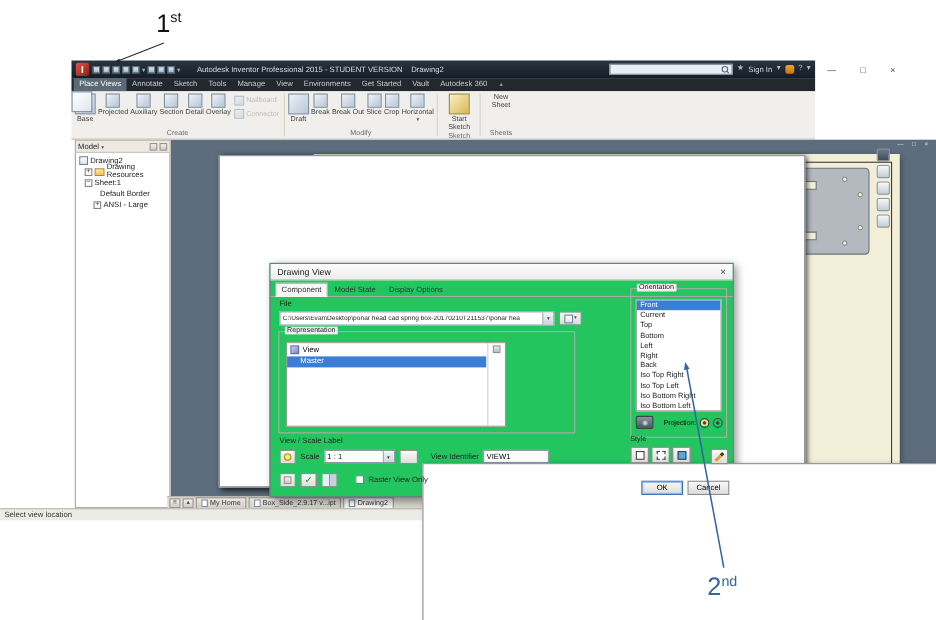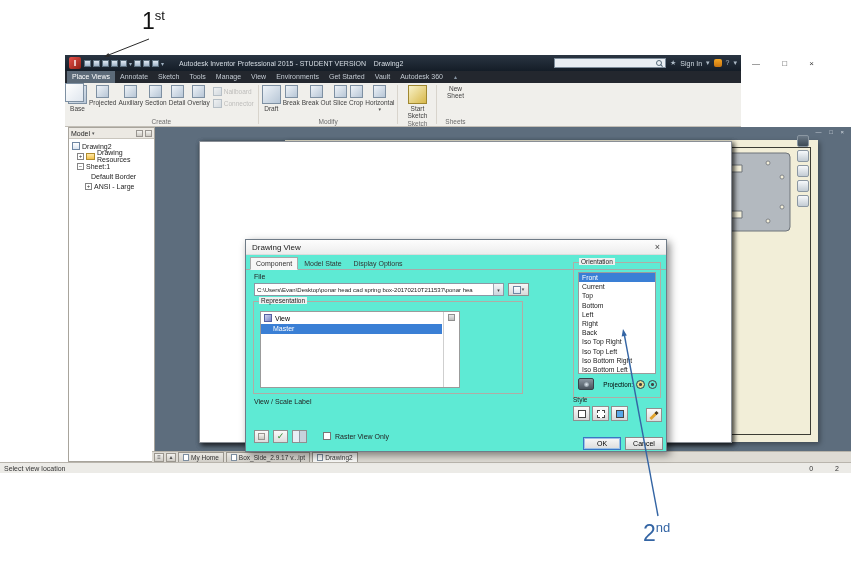--- a/index.html
+++ b/index.html
@@ -74,21 +74,21 @@
   .canvas { position:absolute; left:155px; top:127px; width:696px; height:324px; background:#5d6d7d; overflow:hidden; z-index:1; }
   .sheet { position:absolute; left:130px; top:13px; width:533px; height:302px; background:#f2eed8; box-shadow:2px 2px 5px rgba(0,0,0,.35); }
   .sheet-border { position:absolute; inset:7px; border:1.5px solid #3c3c34; }
   .part { position:absolute; left:55px; top:10px; }
   .navbar { position:absolute; right:40px; top:8px; width:16px; display:flex; flex-direction:column; gap:3px; align-items:center; }
   .nav-icon { width:12px; height:12px; background:linear-gradient(#f7f9fb,#c3ccd4); border:1px solid #8b97a2; border-radius:2px; }
   .nav-icon.first { background:linear-gradient(#6b7987,#3e4a55); }
   .doc-ctl { position:absolute; right:4px; top:2px; color:#d6dde4; font-size:6px; letter-spacing:3px; }
 
   
-  .dialog { position:absolute; left:245px; top:239px; width:422px; height:213px; background:#5eead4; border:1px solid #6f7b87; box-shadow:3px 3px 8px rgba(0,0,0,.45); z-index:5; font-size:7px; }
+  .dialog { position:absolute; left:245px; top:239px; width:422px; height:213px; background:#22c55e; border:1px solid #6f7b87; box-shadow:3px 3px 8px rgba(0,0,0,.45); z-index:5; font-size:7px; }
   .dlg-title { position:absolute; left:0; top:0; right:0; height:15px; background:linear-gradient(#fdfdfd,#ededed); display:flex; align-items:center; padding:0 6px; font-size:8px; color:#222; border-bottom:1px solid #dcdcdc; }
   .dlg-close { margin-left:auto; font-size:9px; color:#444; }
   .dlg-tabs { position:absolute; left:0; top:15px; right:0; height:15px; display:flex; align-items:flex-end; padding-left:4px; border-bottom:1px solid #a9a9a9; }
   .dtab { font-size:7px; color:#333; padding:2px 5px; margin-bottom:-1px; border:1px solid transparent; }
   .dtab.active { background:#f7f7f7; border-color:#a9a9a9; border-bottom-color:#f7f7f7; }
   .dlbl { position:absolute; font-size:7px; color:#222; }
   .combo { position:absolute; background:#fff; border:1px solid #8b98a5; display:flex; align-items:center; overflow:hidden; }
   .combo .ctext { font-size:6px; white-space:nowrap; overflow:hidden; flex:1; padding-left:2px; color:#222; }
   .combo .ccaret { width:10px; height:100%; background:linear-gradient(#f4f6f8,#cdd6de); border-left:1px solid #9aa7b2; font-size:5px; color:#444; display:flex; align-items:center; justify-content:center; flex:0 0 auto; }
   .smallbtn { position:absolute; background:linear-gradient(#f8f8f8,#d9d9d9); border:1px solid #8f8f8f; display:flex; align-items:center; justify-content:center; gap:1px; }
@@ -428,20 +428,35 @@
       </div>
       <div class="orient-bottom">
         <span class="camera"></span>
         <span style="margin-left:auto; font-size:6.3px;">Projection:</span>
         <span class="proj alt"></span>
         <span class="proj"></span>
       </div>
     </div>
 
     <span class="dlbl" style="left:8px; top:158px;">View / Scale Label</span>
+    <div class="vsl-row">
+      <span class="lampbtn">
+          <span class="lamp"></span>
+        </span>
+      <span class="dlbl" style="position:static;">Scale</span>
+      <div class="combo" style="position:static; width:64px; height:12px;">
+        <span class="ctext" style="font-size:7px;">1 : 1</span>
+        <span class="ccaret">▾</span>
+      </div>
+      <span class="lampbtn" style="width:17px;">
+          <span class="ticon sheet"></span>
+        </span>
+      <span class="dlbl" style="position:static; margin-left:8px;">View Identifier</span>
+      <input class="field" value="VIEW1" style="">
+    </div>
 
     <div class="grp" style="left:327px; top:156px; width:88px; height:36px; border:0;">
       <span class="grp-label" style="position:static; background:transparent; padding:0;">Style</span>
       <div class="style-btns">
         <span class="stbtn">
             <span class="cube"></span>
           </span>
         <span class="stbtn">
             <span class="cube dashed"></span>
           </span>

